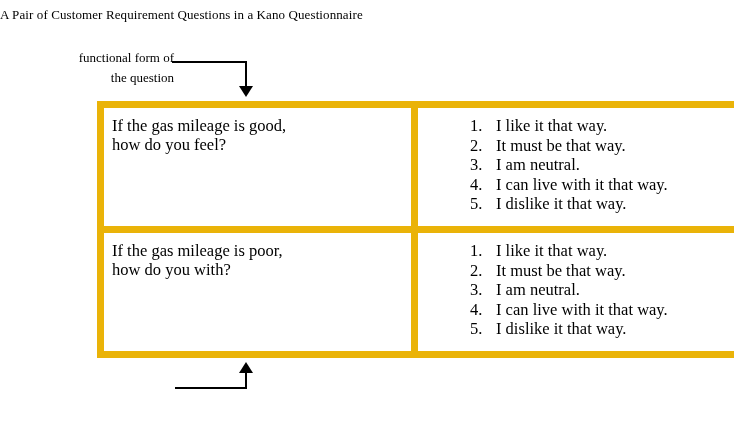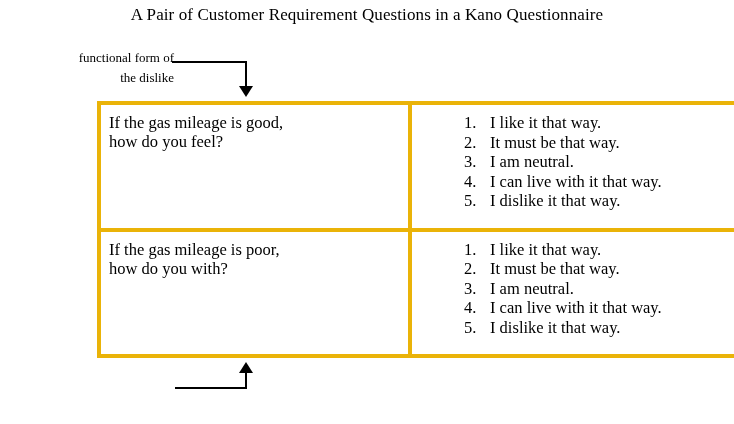--- a/index.html
+++ b/index.html
@@ -23,22 +23,22 @@
     width: 734px;
     height: 424px;
   }
 
   
   .title {
     position: absolute;
     left: 0;
     top: 5px;
     width: 734px;
-    text-align: center;
-    font-size: 17px;
+    text-align: left;
+    font-size: 13px;
     line-height: 20px;
     letter-spacing: 0.1px;
     white-space: nowrap;
   }
 
   
   .callout-label {
     position: absolute;
     font-size: 13px;
     line-height: 20px;
@@ -111,21 +111,21 @@
     border: 2px solid #000000;
     box-sizing: border-box;
     border-collapse: collapse;
     table-layout: fixed;
     background: #ffffff;
   }
   #question-table tr {
     vertical-align: top;
   }
   #question-table td {
-    border: 4px solid #eab308;
+    border: 7px solid #eab308;
     padding: 8px;
     vertical-align: top;
     background: #ffffff;
   }
   td.question-cell {
     width: 291px;
     padding: 9px 0 0 14px;
   }
   td.answers-cell {
     width: 322px;
@@ -160,21 +160,21 @@
 </style>
 </head>
 <body>
 
 <div id="figure">
 
   <div class="title">A Pair of Customer Requirement Questions in a Kano Questionnaire</div>
 
   <div class="callout-label" id="functional-label">
     <span class="line">functional form of</span>
-    <span class="line">the dislike</span>
+    <span class="line">the question</span>
   </div>
 
   <div class="leader">
     <div class="leader-h" id="functional-leader-h"></div>
     <div class="leader-v" id="functional-leader-v"></div>
     <div class="arrowhead-down" id="functional-arrow"></div>
   </div>
 
 
   <div class="leader">

